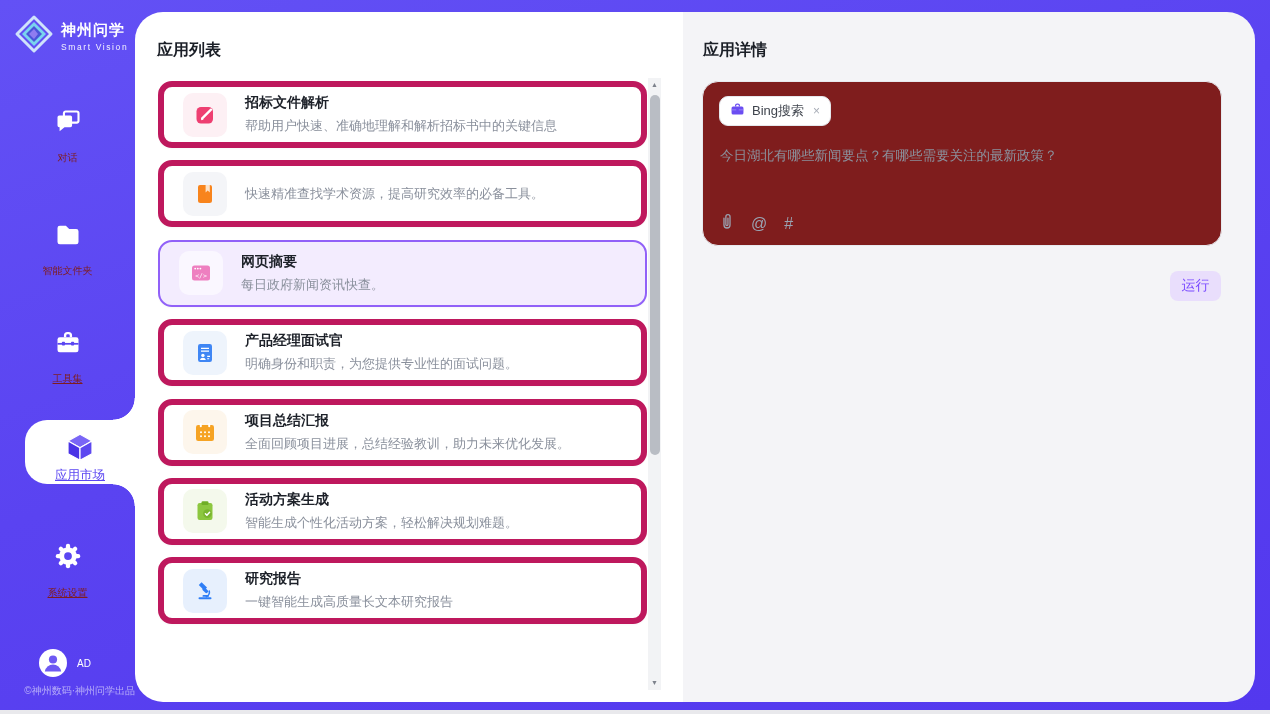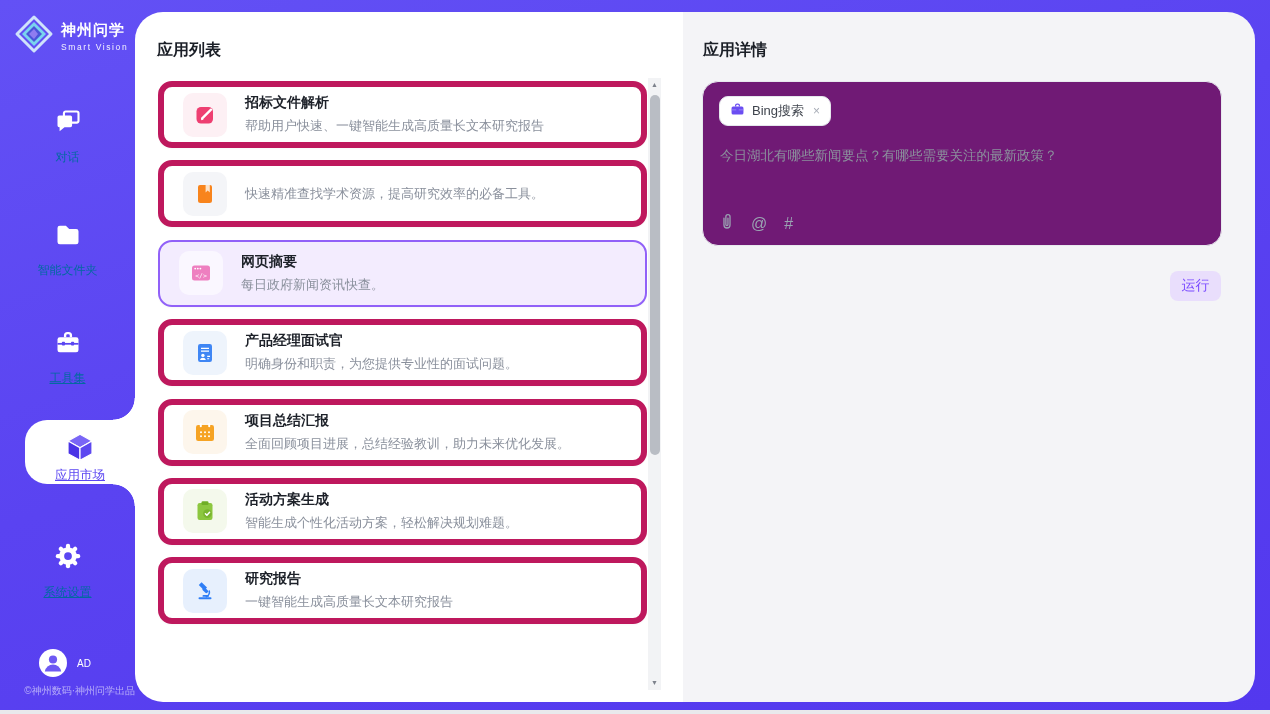--- a/index.html
+++ b/index.html
@@ -9,21 +9,21 @@
   .app-bg { position:absolute; left:0; top:0; width:1270px; height:710px;
             background:linear-gradient(160deg,#6351f5 0%,#5a43f1 45%,#5338ee 100%); }
 
   
   .sidebar { position:absolute; left:0; top:0; width:135px; height:710px; color:#fff; }
   .logo { position:absolute; left:14px; top:14px; display:flex; align-items:center; gap:7px; }
   .logo-text .name { font-size:15px; font-weight:700; letter-spacing:1px; }
   .logo-text .sub  { font-size:8.5px; letter-spacing:1.6px; margin-top:2px; opacity:.92; }
   .nav-item { position:absolute; left:0; width:135px; text-align:center; cursor:pointer; }
   .nav-item .ico { display:block; margin:0 auto 7px; }
-  .nav-item .lbl { font-size:12px; color:#0369a1; }
+  .nav-item .lbl { font-size:10px; color:#7f1d1d; }
   .nav-item .lbl.u { text-decoration:underline; }
   .bubble { position:absolute; left:25px; top:420px; width:110px; height:64px; background:#fff;
             border-radius:22px 0 0 22px; }
   .bubble::before { content:""; position:absolute; right:0; top:-22px; width:22px; height:22px;
             background:radial-gradient(circle 22px at 0 0, rgba(255,255,255,0) 21.2px, #fff 21.9px); }
   .bubble::after  { content:""; position:absolute; right:0; bottom:-22px; width:22px; height:22px;
             background:radial-gradient(circle 22px at 0 100%, rgba(255,255,255,0) 21.2px, #fff 21.9px); }
   .bubble .lbl { position:absolute; left:0; width:100%; top:47px; font-size:12.5px; color:#5b46f2;
             text-decoration:underline; text-align:center; }
   .bubble .ico { position:absolute; left:39px; top:11px; }
@@ -55,21 +55,21 @@
   
   .scrollbar { position:absolute; left:513px; top:66px; width:13px; height:612px; background:#f2f3f5; }
   .scroll-btn { position:absolute; left:0; width:13px; height:14px; text-align:center;
             font-size:7px; color:#7d828c; line-height:14px; cursor:pointer; }
   .scroll-thumb { position:absolute; left:1.5px; top:17px; width:10px; height:360px;
             background:#b9bdc4; border-radius:5px; cursor:pointer; }
 
   
   .detail-panel { position:absolute; left:683px; top:12px; width:572px; height:690px;
             background:#f4f4f7; border-radius:0 28px 28px 0; }
-  .input-card { position:absolute; left:19px; top:69px; width:520px; height:165px; background:#701a75;
+  .input-card { position:absolute; left:19px; top:69px; width:520px; height:165px; background:#7f1d1d;
             border:1px solid #e7e9ee; border-radius:16px; }
   .tool-tag { position:absolute; left:16px; top:14px; height:30px; display:inline-flex; align-items:center;
             gap:7px; padding:0 10px; border:1px solid #e4e7ec; border-radius:9px; background:#fff; cursor:pointer; }
   .tool-tag .tlabel { font-size:13px; color:#3f444d; }
   .tool-tag .tclose { font-size:12px; color:#a7acb6; margin-left:2px; cursor:pointer; }
   .question { position:absolute; left:17px; top:64px; width:480px; font-size:13.5px; color:#8b919d; line-height:19px; }
   .composer-icons { position:absolute; left:17px; top:130px; display:flex; align-items:center; gap:17px;
             color:#9aa3b2; }
   .composer-icons .glyph { font-size:16px; line-height:18px; cursor:pointer; }
   .run-btn { position:absolute; right:34px; top:259px; width:51px; height:30px; border:none;
@@ -179,21 +179,21 @@
         <span class="app-ico bg-pink">
           <svg width="24" height="24" viewBox="0 0 24 24">
             <rect x="3.5" y="4" width="16.5" height="16.5" rx="4.5" fill="#ee3f71"></rect>
             <path d="M9.2 15.4 18 6.6" stroke="#fff" stroke-width="2.3" stroke-linecap="round"></path>
             <path d="M8 17.2l.7-2.6 1.9 1.9z" fill="#fff"></path>
             <path d="M17 4.2l2.8 2.8" stroke="#ee3f71" stroke-width="0"></path>
           </svg>
         </span>
         <span class="card-text">
           <div class="card-title">招标文件解析</div>
-          <div class="card-desc">帮助用户快速、一键智能生成高质量长文本研究报告</div>
+          <div class="card-desc">帮助用户快速、准确地理解和解析招标书中的关键信息</div>
         </span>
       </div>
 
       <div class="card">
         <span class="app-ico bg-gray">
           <svg width="24" height="24" viewBox="0 0 24 24">
             <path d="M5 5a2 2 0 0 1 2-2h10a2 2 0 0 1 2 2v13.5a2.5 2.5 0 0 1-2.5 2.5h-9A2.5 2.5 0 0 1 5 18.5z" fill="#f8841c"></path>
             <polygon points="12.6,3 16.8,3 16.8,10.4 14.7,8.6 12.6,10.4" fill="#fde3c8"></polygon>
           </svg>
         </span>

